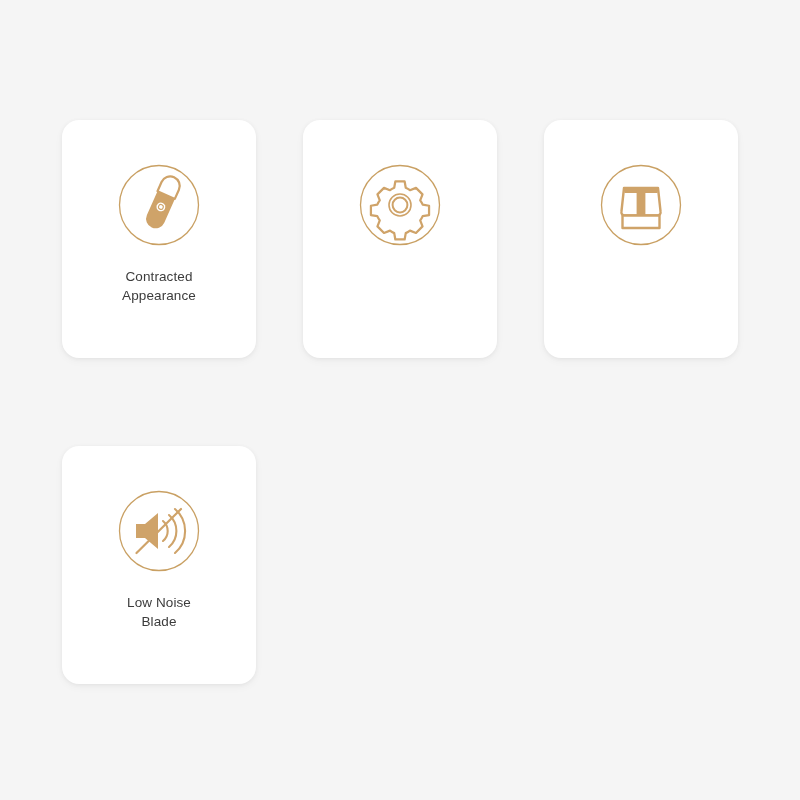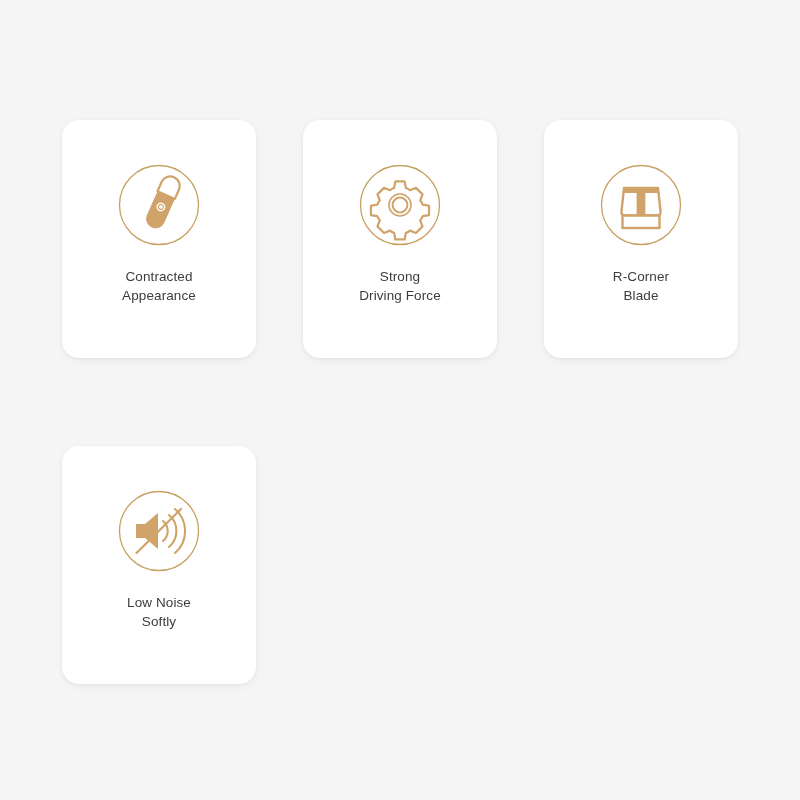--- a/index.html
+++ b/index.html
@@ -86,48 +86,44 @@
 
   <div class="feature-card">
     <div class="icon-wrap">
       <svg viewBox="0 0 96 96" xmlns="http://www.w3.org/2000/svg">
         <circle cx="48" cy="48" r="39.5" fill="none" stroke="#c9a063" stroke-width="1.3"></circle>
         <path d="M42.6 20.5 h10.8 l1.3 7.4 a21 21 0 0 1 4.9 2.9 l7.0 -2.7 l7.6 7.6 l-2.7 7.0 a21 21 0 0 1 2.9 4.9 l7.4 1.3 v10.8 l-7.4 1.3 a21 21 0 0 1 -2.9 4.9 l2.7 7.0 l-7.6 7.6 l-7.0 -2.7 a21 21 0 0 1 -4.9 2.9 l-1.3 7.4 h-10.8 l-1.3 -7.4 a21 21 0 0 1 -4.9 -2.9 l-7.0 2.7 l-7.6 -7.6 l2.7 -7.0 a21 21 0 0 1 -2.9 -4.9 l-7.4 -1.3 v-10.8 l7.4 -1.3 a21 21 0 0 1 2.9 -4.9 l-2.7 -7.0 l7.6 -7.6 l7.0 2.7 a21 21 0 0 1 4.9 -2.9 Z" fill="none" stroke="#cfa369" stroke-width="2.6" stroke-linejoin="round" transform="scale(0.86) translate(7.8 7.8)"></path>
         <circle cx="48" cy="48" r="11" fill="none" stroke="#cfa369" stroke-width="1.6"></circle>
         <circle cx="48" cy="48" r="7.4" fill="none" stroke="#cfa369" stroke-width="2"></circle>
       </svg>
     </div>
-    <div class="card-label">Strong
-Driving Force</div>
   </div>
 
   <div class="feature-card">
     <div class="icon-wrap">
       <svg viewBox="0 0 96 96" xmlns="http://www.w3.org/2000/svg">
         <circle cx="48" cy="48" r="39.5" fill="none" stroke="#c9a063" stroke-width="1.3"></circle>
         <path d="M31 31 h34 l2.6 24 a3 3 0 0 1 -3 3.4 h-33.2 a3 3 0 0 1 -3 -3.4 Z" fill="none" stroke="#cfa369" stroke-width="2.4" stroke-linejoin="round"></path>
         <path d="M31 31 h34 l-0.5 5 h-33 Z" fill="#cfa369"></path>
         <path d="M43.6 33 h8.8 v25.4 h-8.8 Z" fill="#cfa369"></path>
         <path d="M29.5 58.4 h37 l0 12.6 h-37 Z" fill="none" stroke="#cfa369" stroke-width="2.4" stroke-linejoin="round"></path>
       </svg>
     </div>
-    <div class="card-label">R-Corner
-Blade</div>
   </div>
 
   <div class="feature-card">
     <div class="icon-wrap">
       <svg viewBox="0 0 96 96" xmlns="http://www.w3.org/2000/svg">
         <circle cx="48" cy="48" r="39.5" fill="none" stroke="#c9a063" stroke-width="1.3"></circle>
         <path d="M25 41 h9 l13 -11 v36 l-13 -11 h-9 Z" fill="#cfa369"></path>
         <path d="M52 38 a13 13 0 0 1 0 20" fill="none" stroke="#cfa369" stroke-width="2.1" stroke-linecap="round"></path>
         <path d="M58 32 a21 21 0 0 1 0 32" fill="none" stroke="#cfa369" stroke-width="2.1" stroke-linecap="round"></path>
         <path d="M64 26 a29 29 0 0 1 0 44" fill="none" stroke="#cfa369" stroke-width="2.1" stroke-linecap="round"></path>
         <line x1="25.5" y1="70" x2="70" y2="26" stroke="#cfa369" stroke-width="2.2" stroke-linecap="round"></line>
       </svg>
     </div>
     <div class="card-label">Low Noise
-Softly</div>
+Blade</div>
   </div>
 
 
 
 </div>
 
 </body></html>

